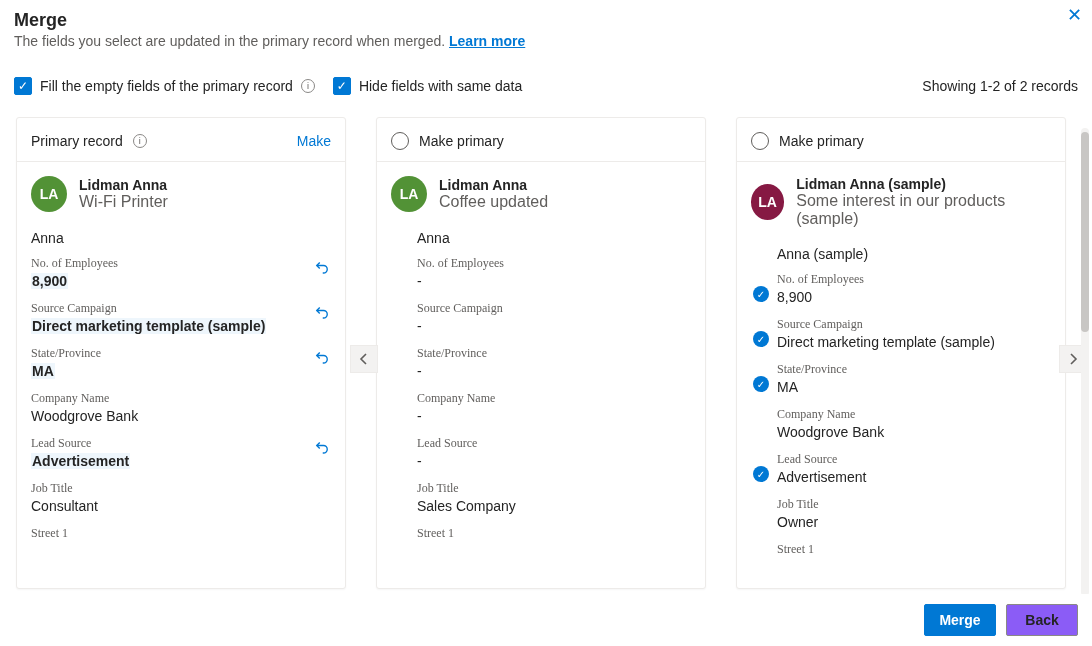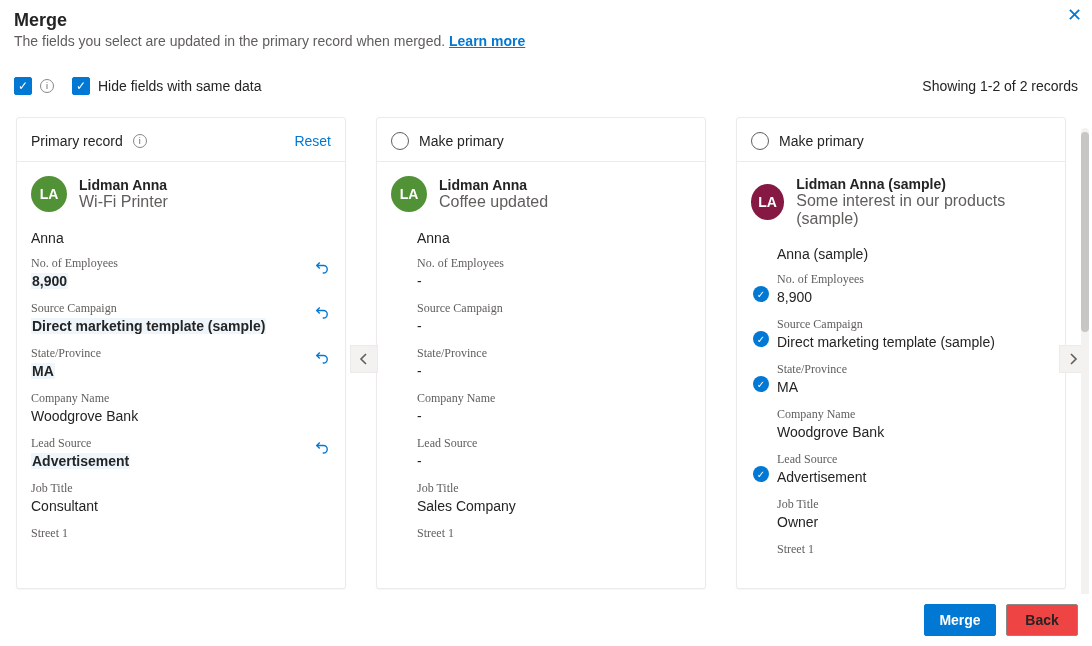--- a/index.html
+++ b/index.html
@@ -62,57 +62,58 @@
   .card3 .topval{margin-left:0;}
 
   .navbtn{position:absolute;top:240px;width:28px;height:28px;background:#f3f2f1;display:flex;align-items:center;justify-content:center;color:#605e5c;cursor:pointer;font-size:13px;border:1px solid #edebe9;}
   .navleft{left:350px;}
   .navright{right:5px;}
 
   .vscroll{position:absolute;right:3px;top:128px;width:8px;height:468px;background:#f3f2f1;border-radius:4px;}
   .vthumb{width:8px;height:200px;background:#c8c6c4;border-radius:4px;margin-top:4px;}
 
   .footer{position:absolute;left:0;right:0;bottom:0;padding:10px 14px;display:flex;justify-content:flex-end;gap:10px;background:#fff;}
-  .btn{min-width:72px;height:32px;border-radius:2px;display:inline-flex;align-items:center;justify-content:center;cursor:pointer;font-weight:600;border:1px solid #8a8886;background:#ef4444;}
+  .btn{min-width:72px;height:32px;border-radius:2px;display:inline-flex;align-items:center;justify-content:center;cursor:pointer;font-weight:600;border:1px solid #8a8886;background:#8b5cf6;}
   .btn.primary{background:var(--btn);border-color:var(--btn);color:#fff;}
 </style>
 </head>
 <body>
 
 <div class="close">✕</div>
 
 <div class="hdr">
   <div class="title">Merge</div>
   <div class="sub">
     <span>The fields you select are updated in the primary record when merged. </span><a>Learn more</a>
   </div>
 </div>
 
 <div class="optrow">
   <div class="opt">
     <span class="chk">✓</span>
+    <span>Fill the empty fields of the primary record</span>
     <span class="infoic">i</span>
   </div>
   <div class="opt">
     <span class="chk">✓</span>
     <span>Hide fields with same data</span>
   </div>
   <div class="showing">Showing 1-2 of 2 records</div>
 </div>
 
 <div class="carousel">
   <div class="cards">
 
     <div class="card">
       <div class="cardhdr">
         <div class="left">
           <span>Primary record</span>
           <span class="infoic">i</span>
         </div>
-        <span class="resetlnk">Reset</span>
+        <span class="resetlnk">Make</span>
       </div>
       <div class="idrow">
         <div class="avatar av-green">LA</div>
         <div>
           <div class="name">Lidman Anna</div>
           <div class="subtitle">Wi-Fi Printer</div>
         </div>
       </div>
       <div class="body">
         <div class="topval">Anna</div>

